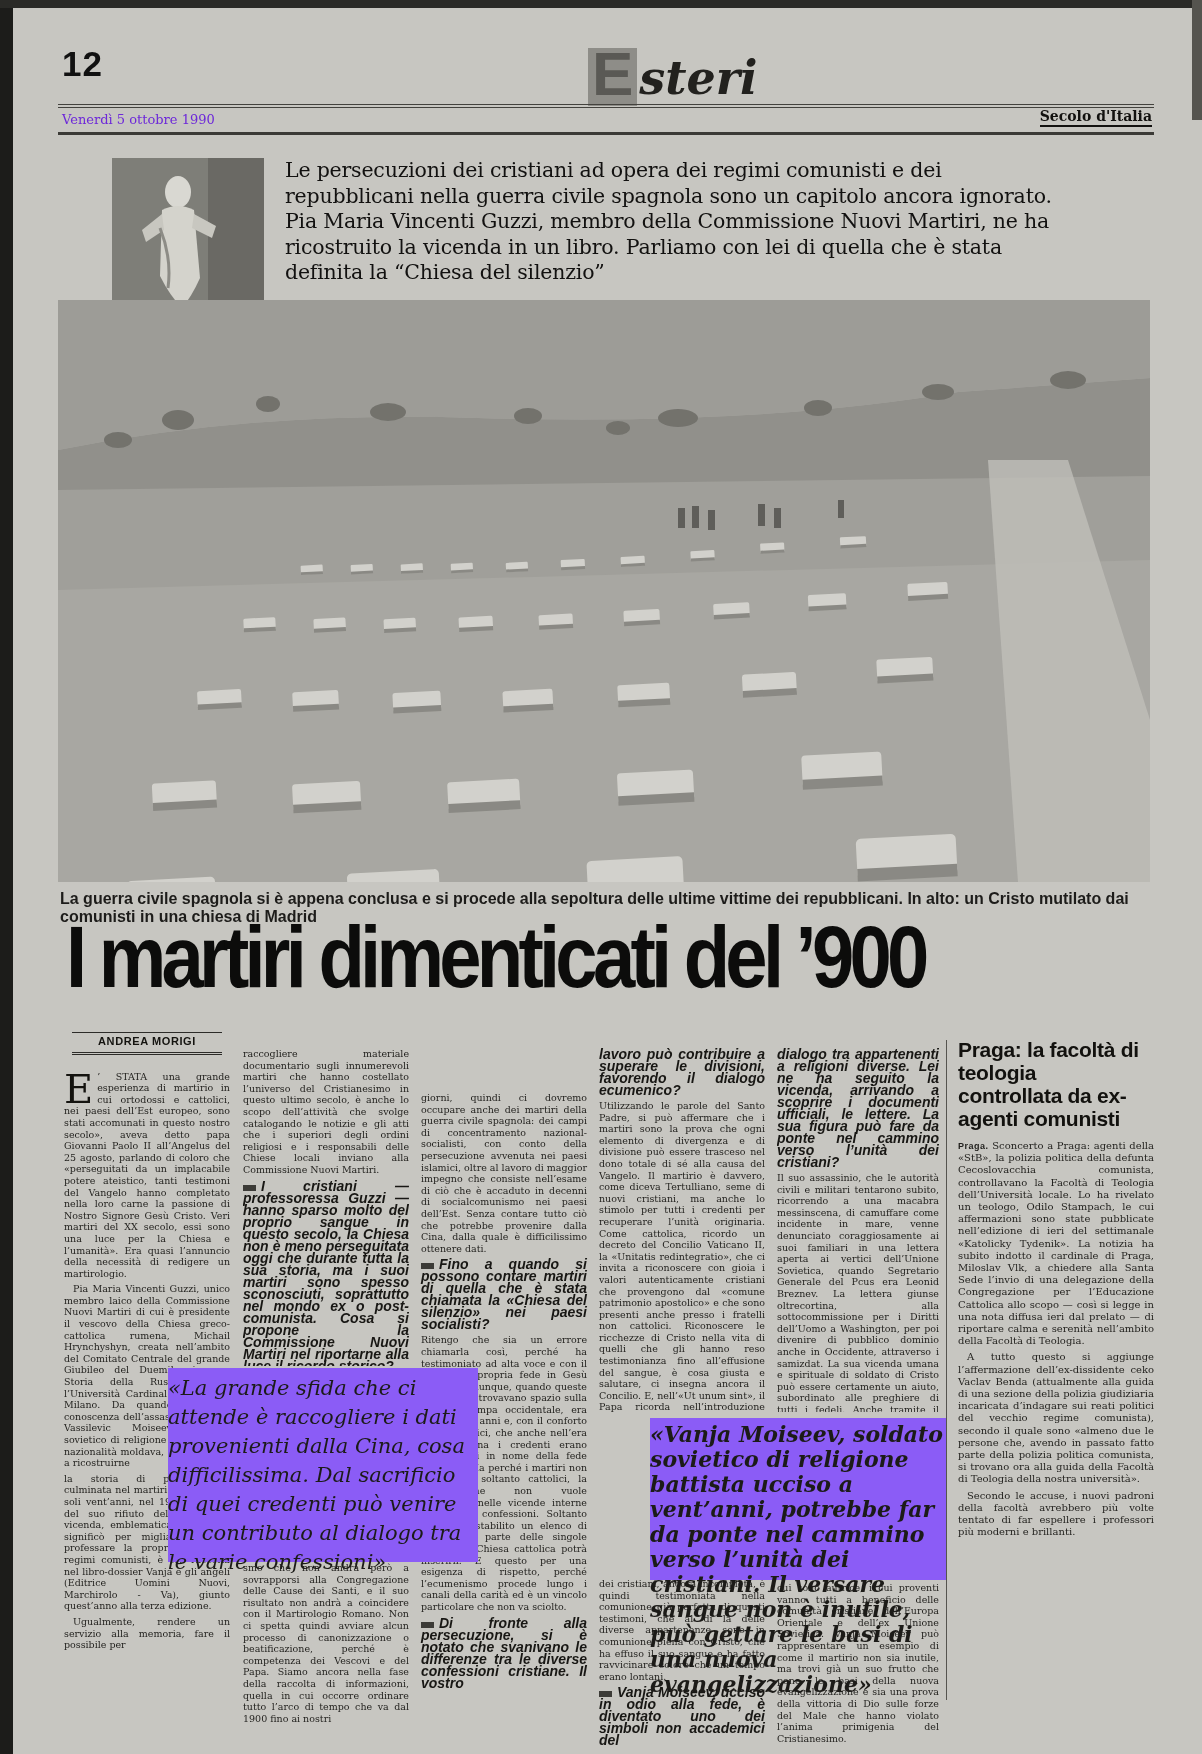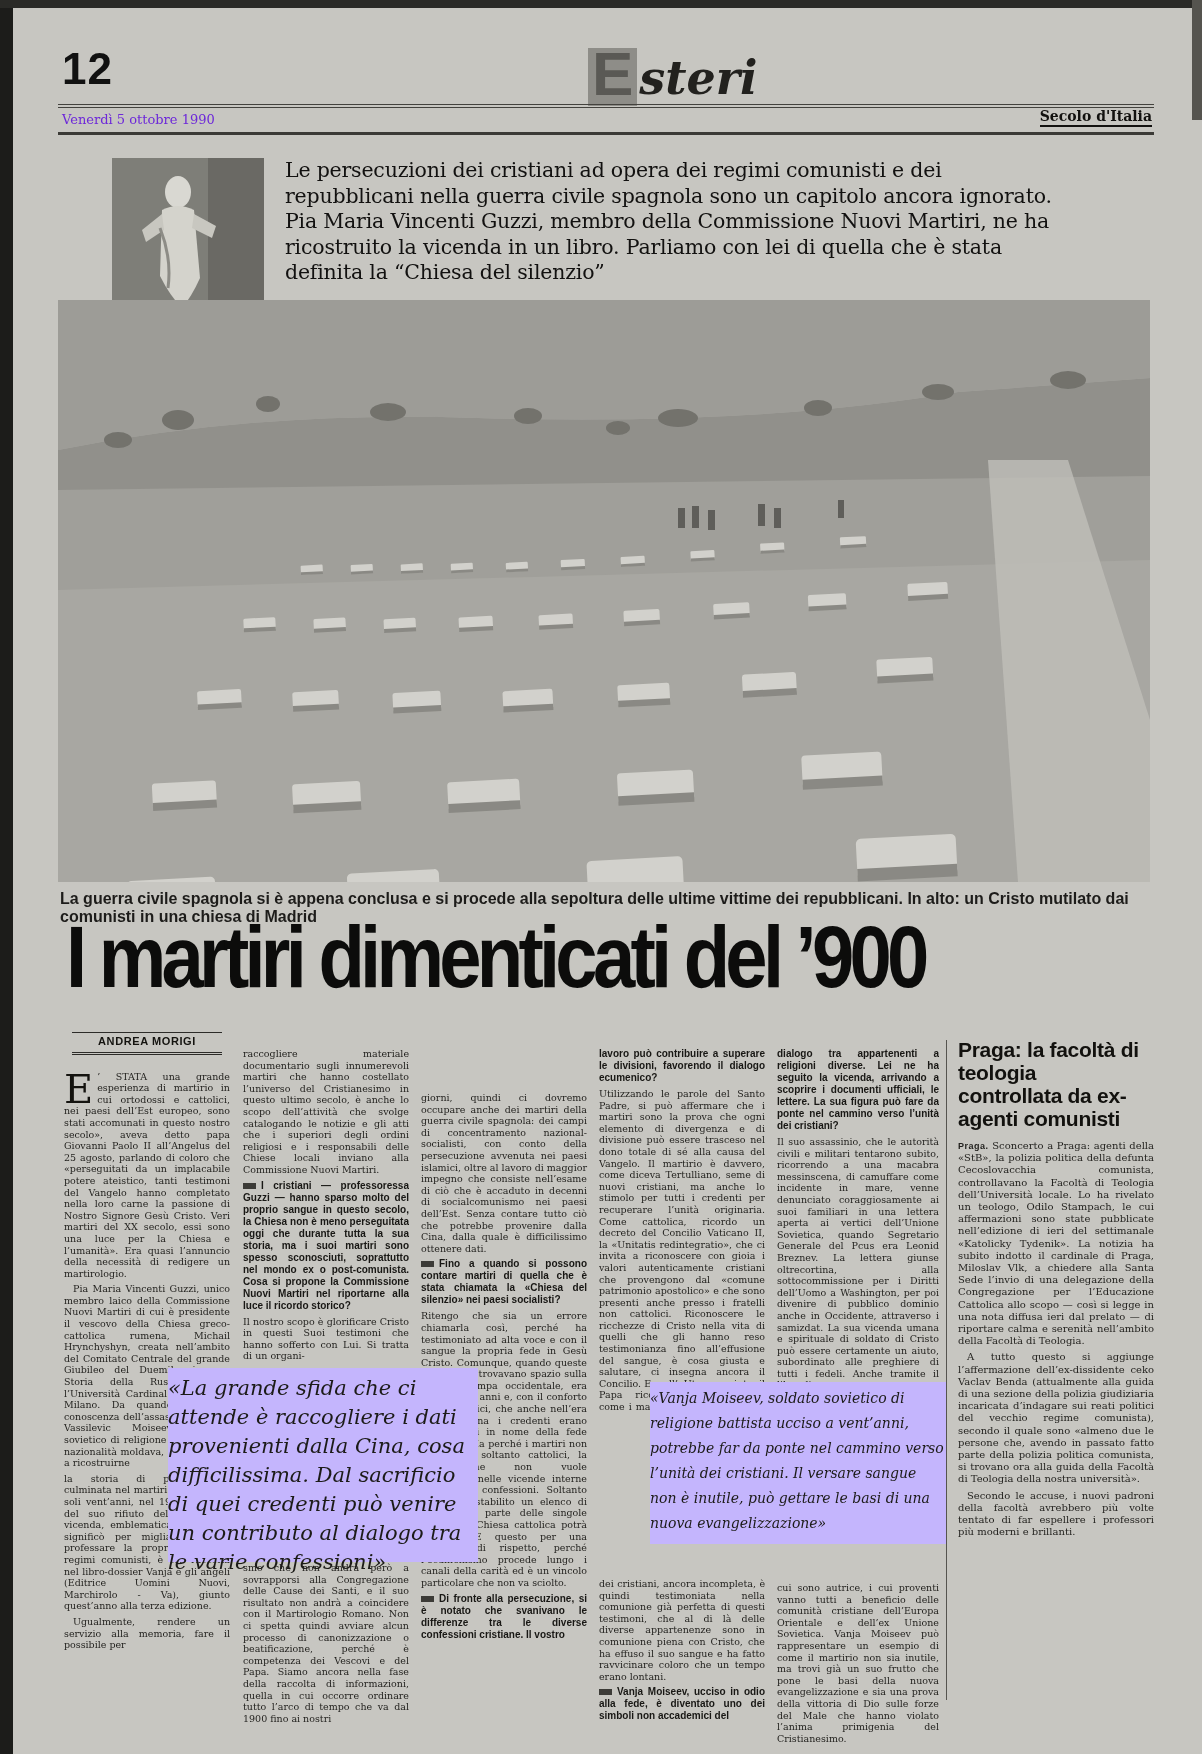--- a/index.html
+++ b/index.html
@@ -6,21 +6,21 @@
   .page{position:relative;width:1202px;height:1754px;background:#c7c6c1;overflow:hidden;
         font-family:"DejaVu Serif",serif;color:#1b1a17;}
   .abs{position:absolute;}
   
   .edge-left{left:0;top:0;width:13px;height:1754px;background:#1c1c1a;}
   .edge-top{left:0;top:0;width:1202px;height:8px;background:#2a2a27;}
   .edge-topright{right:0;top:0;width:10px;height:120px;background:#55544f;}
 
   
   .pagenum{left:62px;top:44px;font-family:"Liberation Sans",sans-serif;font-weight:bold;
-           font-size:44px;letter-spacing:1px;color:#111;}
+           font-size:35px;letter-spacing:1px;color:#111;}
   .masthead{left:588px;top:48px;}
   .masthead .block-e{display:inline-block;font-family:"Liberation Sans",sans-serif;font-weight:bold;
            font-size:62px;line-height:52px;color:#59585424;color:#5a5955;background:#8e8d88;
            padding:0 4px 6px 4px;vertical-align:top;}
   .masthead .rest{font-family:"DejaVu Serif",serif;font-style:italic;font-weight:bold;
            font-size:46px;line-height:60px;color:#22211e;margin-left:2px;}
   .rule-a{left:58px;top:104px;width:1096px;height:1px;background:#43423e;}
   .rule-b{left:58px;top:107px;width:1096px;height:1px;background:#43423e;}
   .dateline{left:62px;top:112px;font-size:13px;color:#6d28d9;}
   .brand{right:50px;top:108px;font-weight:bold;font-size:14px;color:#12110f;
@@ -38,45 +38,45 @@
            font-weight:bold;font-size:16px;color:#1d1c1a;}
 
   .headline{left:66px;top:908px;width:1130px;font-family:"Liberation Sans",sans-serif;
             font-weight:bold;font-size:80px;letter-spacing:-5px;color:#0c0c0b;
             white-space:nowrap;transform:scaleX(0.95) scaleY(1.08);transform-origin:left top;}
 
   
   .col{width:166px;font-size:9.5px;line-height:11.6px;text-align:justify;color:#201f1c;}
   .col p{margin:0 0 4px 0;}
   .col p.ind{text-indent:9px;}
-  .bq{font-family:"Liberation Sans",sans-serif;font-weight:bold;font-size:10px;
-      line-height:12px;text-align:justify;color:#181714;margin:6px 0 5px 0;}
+  .bq{font-family:"Liberation Sans",sans-serif;font-weight:bold;font-size:14px;
+      line-height:12px;text-align:justify;color:#181714;margin:6px 0 5px 0;font-style:italic;}
   .mark{display:inline-block;width:13px;height:6px;background:#3c3b37;margin-right:5px;}
   .byline{width:150px;margin:0 auto 16px auto;text-align:center;border-top:1px solid #2c2b28;
           border-bottom:3px double #2c2b28;padding:3px 0 4px 0;
           font-family:"Liberation Sans",sans-serif;font-weight:bold;font-size:11px;
           letter-spacing:0.6px;color:#14130f;}
   .dropcap{float:left;font-size:40px;line-height:32px;padding:2px 4px 0 0;color:#14130f;}
   .clip{overflow:hidden;}
 
   .c1{left:64px;top:1032px;}
   .c2a{left:243px;top:1048px;height:318px;}
   .c2b{left:243px;top:1562px;}
   .c3{left:421px;top:1048px;margin-top:44px;}
   .c4a{left:599px;top:1048px;height:366px;}
   .c4b{left:599px;top:1578px;}
   .c5a{left:777px;top:1048px;width:162px;height:364px;}
   .c5b{left:777px;top:1582px;width:162px;}
 
   
-  .pq{background:#c4b5fd;font-style:italic;color:#1c1b18;}
+  .pq{background:#8b5cf6;font-style:italic;color:#1c1b18;}
   .pq1{left:168px;top:1368px;width:310px;height:188px;font-size:21px;line-height:29px;
        padding-top:6px;font-weight:500;}
-  .pq2{left:650px;top:1382px;width:296px;height:158px;font-size:14px;line-height:25px;
-       font-weight:normal;padding-top:4px;}
+  .pq2{left:650px;top:1418px;width:296px;height:158px;font-size:22px;line-height:25px;
+       font-weight:bold;padding-top:4px;}
 
   
   .sidebar-rule{left:946px;top:1040px;width:1px;height:660px;background:#55544f;}
   .sidebar{left:958px;top:1038px;width:196px;}
   .sb-title{font-family:"Liberation Sans",sans-serif;font-weight:bold;font-size:21px;
             line-height:23px;color:#12110e;width:186px;margin-bottom:10px;letter-spacing:-0.3px;}
   .sb-body{font-size:10px;line-height:12.2px;text-align:justify;color:#201f1c;}
   .sb-body p{margin:0 0 4px 0;}
   .sb-body p.ind{text-indent:9px;}
   .sb-dateline{font-family:"Liberation Sans",sans-serif;font-weight:bold;font-size:9px;

